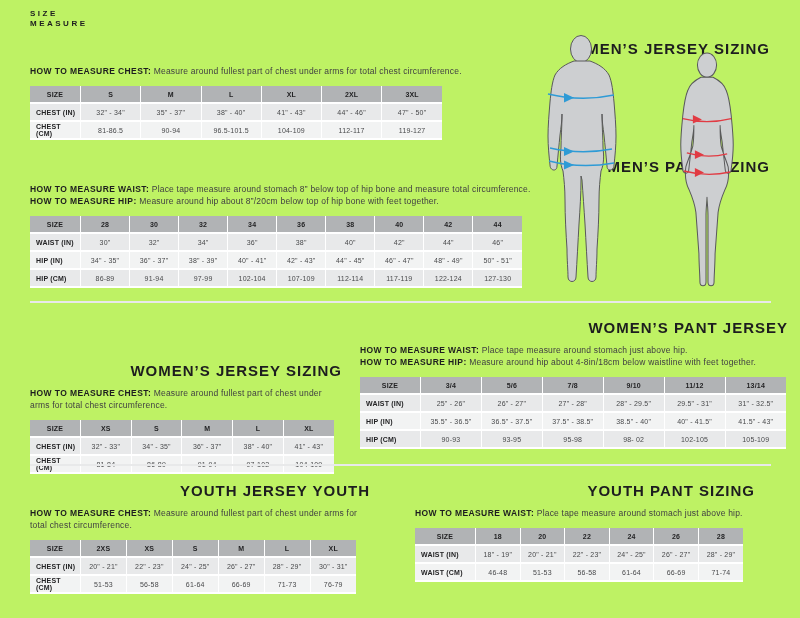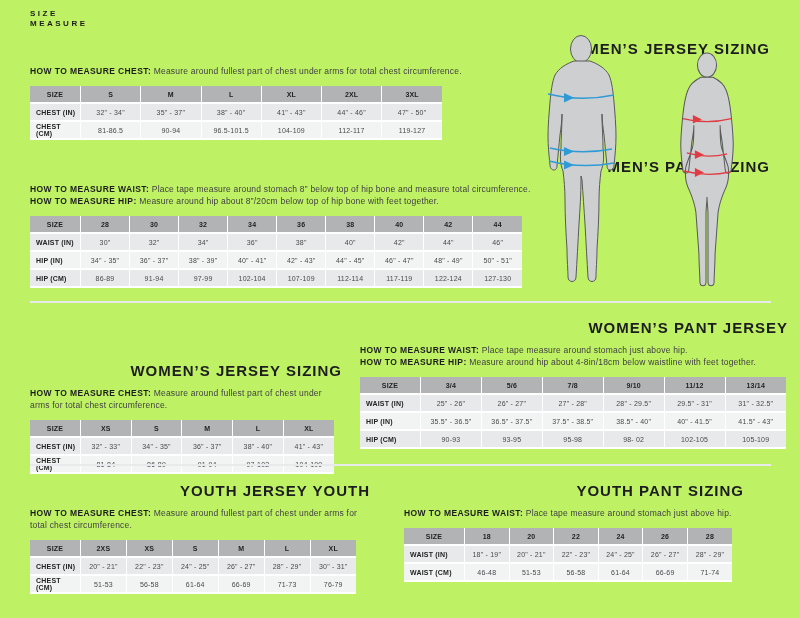--- a/index.html
+++ b/index.html
@@ -326,21 +326,21 @@
             <td>56-58</td>
             <td>61-64</td>
             <td>66-69</td>
             <td>71-73</td>
             <td>76-79</td>
           </tr>
         </tbody>
       </table>
   </div>
 
-  <div class="sec" style="left:404px; top:482px; width:340px;">
+  <div class="sec" style="left:415px; top:482px; width:340px;">
     <h2>YOUTH PANT SIZING</h2>
     <p class="howto"><b>HOW TO MEASURE WAIST:</b> <span>Place tape measure around stomach just above hip.</span></p>
     <table id="t-youth-pant">
         <thead>
           <tr>
             <th>SIZE</th>
             <th>18</th>
             <th>20</th>
             <th>22</th>
             <th>24</th>

